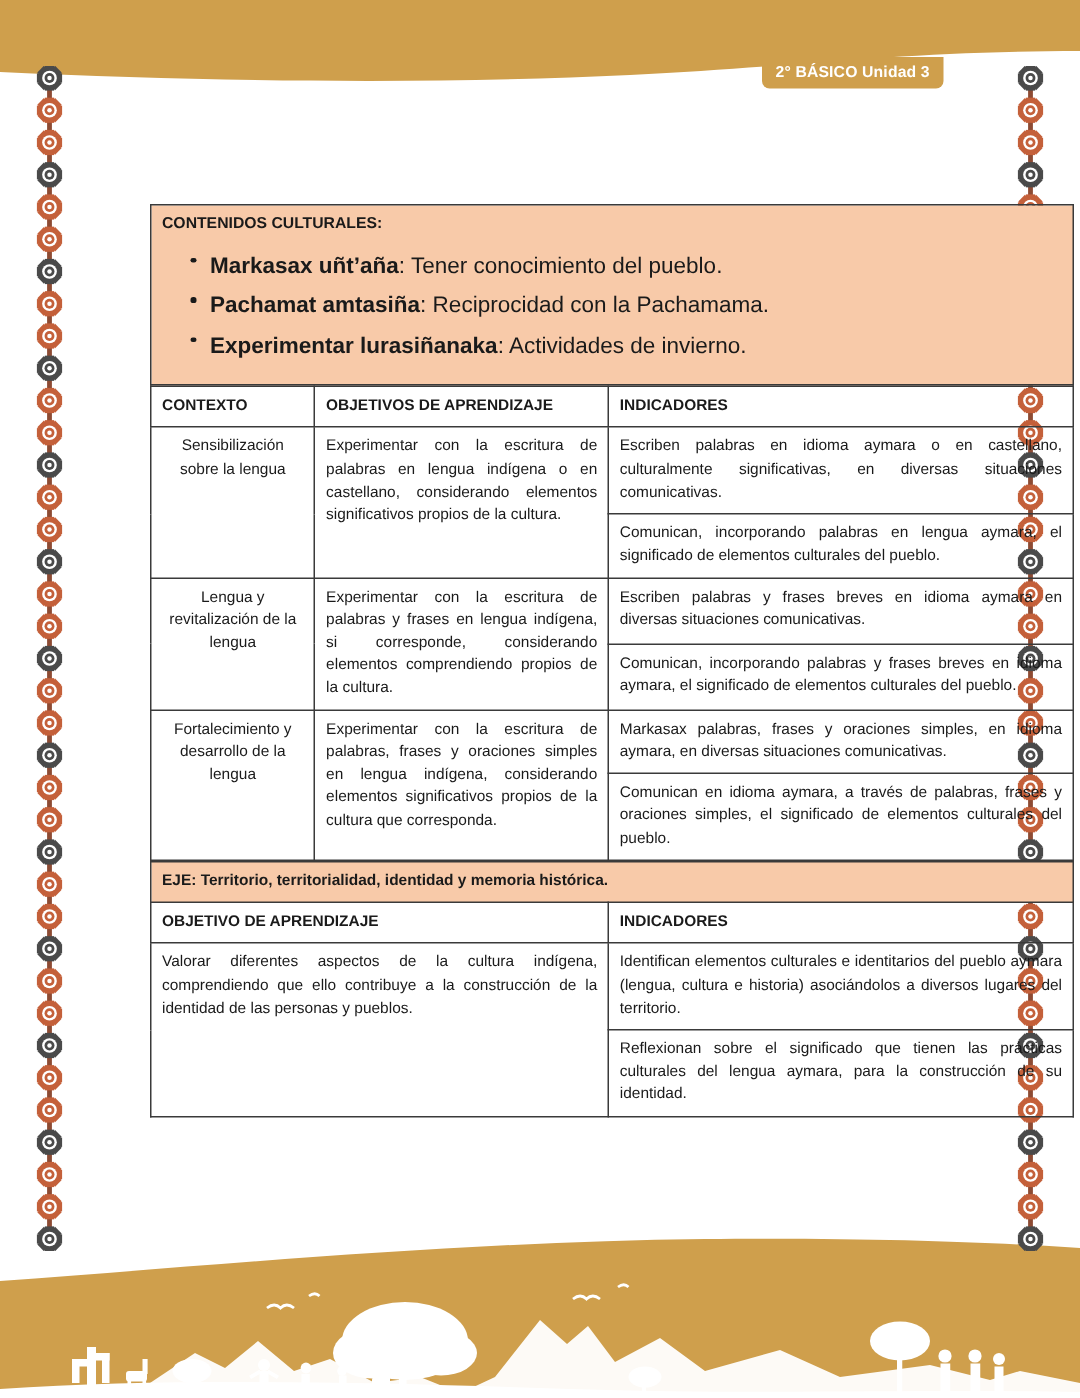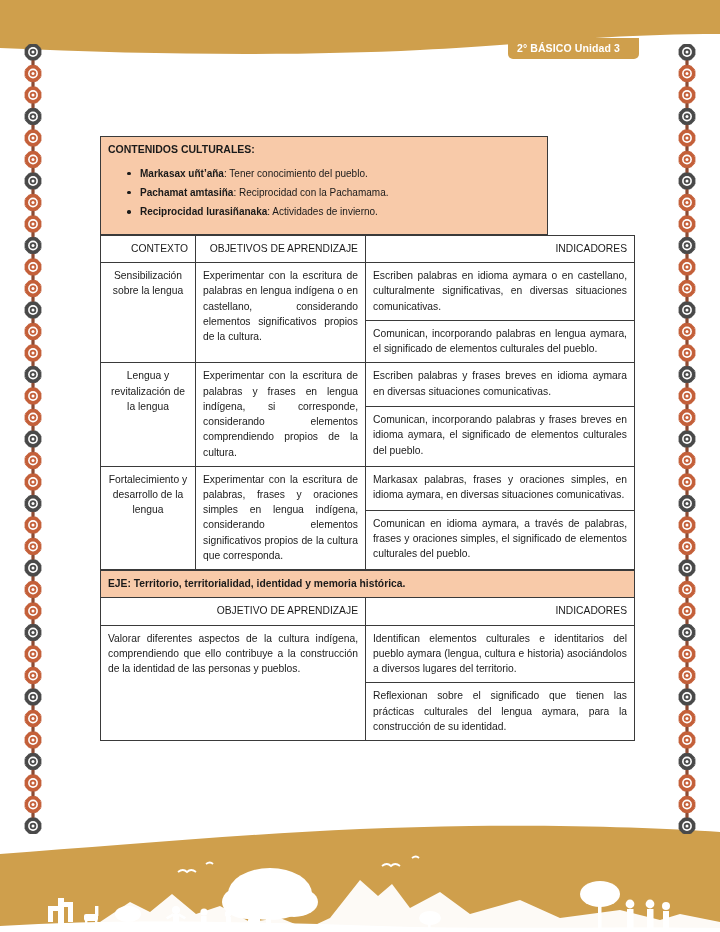--- a/index.html
+++ b/index.html
@@ -30,21 +30,21 @@
     z-index: 2;
   }
   .badge {
     position: absolute;
     top: 38px;
     left: 508px;
     background: #cf9f4c;
     color: #ffffff;
     font-size: 10.5px;
     font-weight: bold;
-    padding: 4px 19px 5px 9px;
+    padding: 4px 9px 5px 9px;
     border-radius: 0 0 5px 5px;
     letter-spacing: .1px;
     white-space: nowrap;
     z-index: 6;
   }
   .bottom-art {
     position: absolute;
     left: 0;
     bottom: 0;
     width: 720px;
@@ -65,21 +65,21 @@
   
   .content {
     position: absolute;
     left: 100px;
     top: 136px;
     width: 534px;
     z-index: 4;
   }
 
   table.sheet {
-    width: 448px;
+    width: 616px;
     border-collapse: collapse;
     table-layout: fixed;
   }
   table.sheet td {
     border: 1px solid #3a3a3a;
     vertical-align: top;
     padding: 5px 7px 6px 7px;
     font-size: 10.3px;
     line-height: 1.48;
     color: #1a1a1a;
@@ -93,46 +93,45 @@
     padding-bottom: 3px;
   }
   .bullets {
     margin: 6px 0 8px 0;
     padding-left: 32px;
     list-style: none;
   }
   .bullets li {
     position: relative;
     margin-bottom: 4.5px;
-    font-size: 10px;
+    font-size: 15px;
   }
   .bullets li::before {
     content: "";
     position: absolute;
     left: -13px;
     top: 5px;
     width: 3.5px;
     height: 3.5px;
     border-radius: 50%;
     background: #1a1a1a;
   }
   .bullets b { font-weight: bold; }
 
   .eje-cell {
     font-weight: bold;
     font-size: 10.4px;
     padding-top: 6px;
     padding-bottom: 6px;
   }
   .colhead {
-    font-weight: normal;
+    font-weight: bold;
     font-size: 10.4px;
     padding-top: 7px;
     padding-bottom: 7px;
-    text-align: right;
   }
   .just { text-align: justify; text-justify: inter-word; }
   .nojust { text-align: center; }
 
   
   col.c1 { width: 95px; }
   col.c2 { width: 170px; }
   col.c3 { width: 269px; }
   col.d1 { width: 265px; }
   col.d2 { width: 269px; }
@@ -991,21 +990,21 @@
         <td class="cell-peach">
           <div class="title-cell">CONTENIDOS CULTURALES:</div>
           <ul class="bullets">
             <li>
               <b>Markasax uñt’aña</b><span>: Tener conocimiento del pueblo.</span>
             </li>
             <li>
               <b>Pachamat amtasiña</b><span>: Reciprocidad con la Pachamama.</span>
             </li>
             <li>
-              <b>Reciprocidad lurasiñanaka</b><span>: Actividades de invierno.</span>
+              <b>Experimentar lurasiñanaka</b><span>: Actividades de invierno.</span>
             </li>
           </ul>
         </td>
       </tr>
     </tbody>
   </table>
 
   <table class="sheet">
     <colgroup>
         <col class="c1">

